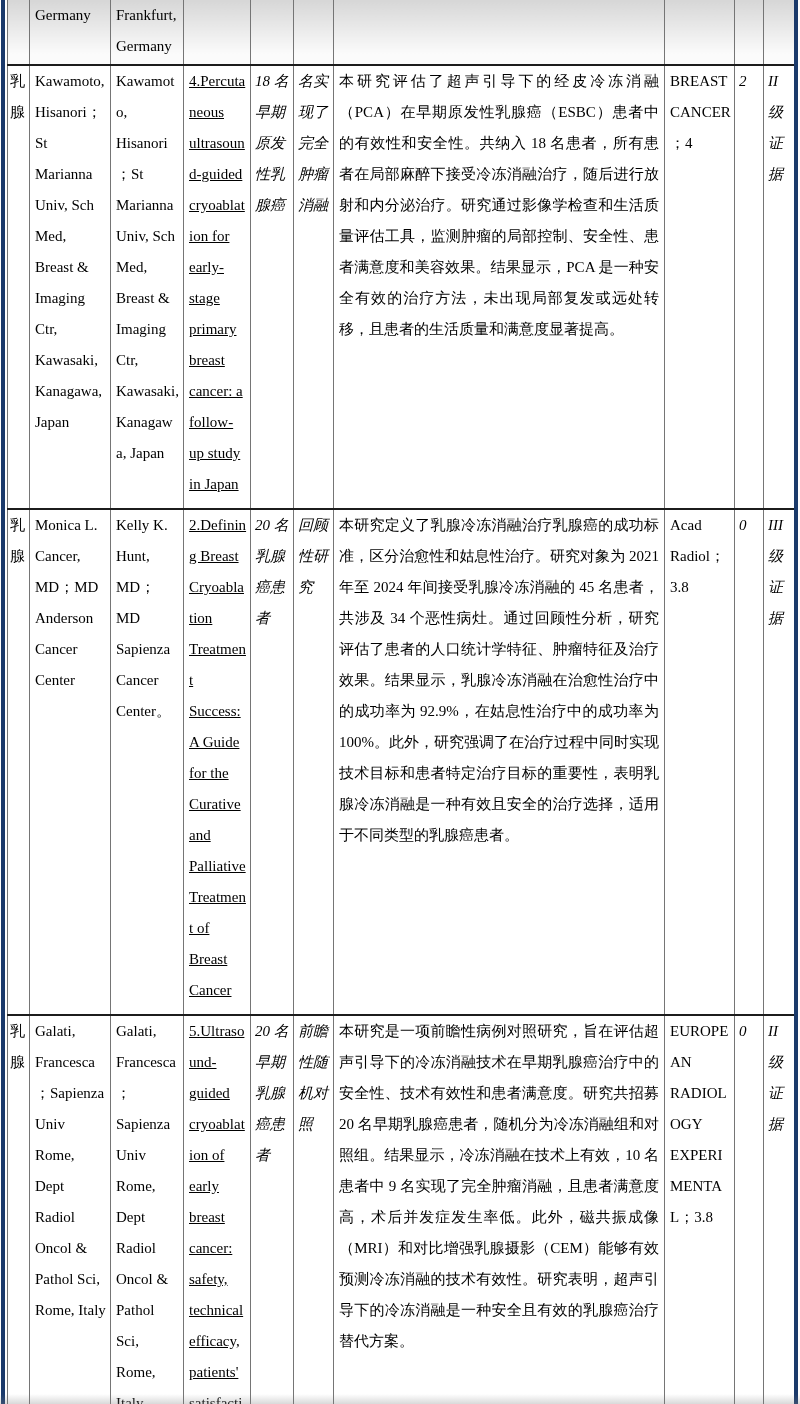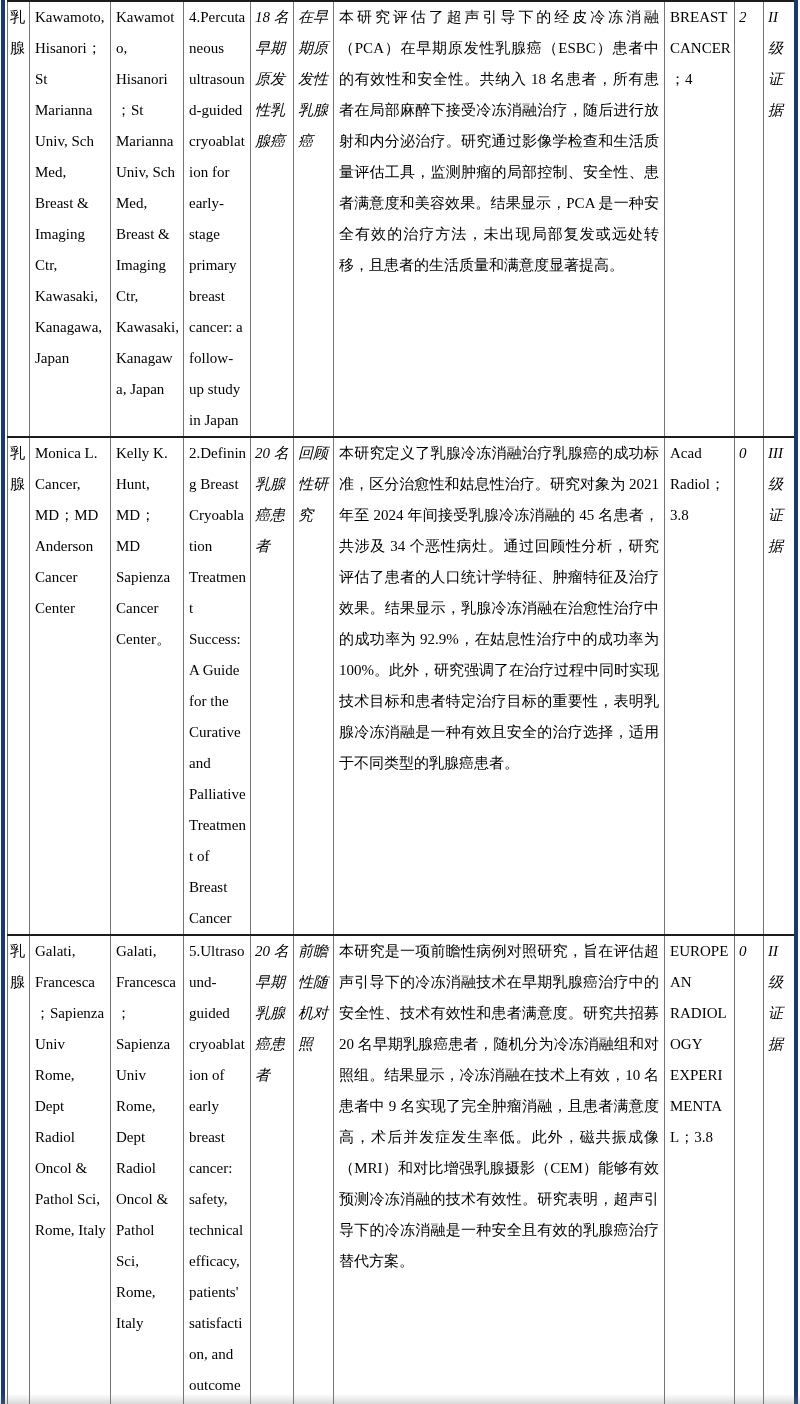--- a/index.html
+++ b/index.html
@@ -43,21 +43,21 @@
     overflow-wrap: break-word;
     word-wrap: break-word;
   }
   tr.partial    { height: 65px; }
   tr.row-1      { height: 402px; }
   tr.row-2      { height: 435px; }
   tr.row-3      { height: 502px; }
   tr.partial td { border-top: none; background: linear-gradient(#d6d6d6, #fbfbfb 85%); }
 
   td.c-cat   { padding: 0 1px 11px 2px; }
-  td.c-title { padding: 0 3px 0 5px; }
+  td.c-title { padding: 0 3px 8px 5px; text-decoration: underline; }
   td.c-n, td.c-type, td.c-cnt, td.c-ev { padding: 0 2px 0 4px; font-style: italic; }
   td.c-sum   { padding: 0 5px 0 5px; text-align: justify; }
   td.c-j     { padding: 0 3px 0 5px; }
 
   .shade-bottom {
     position: absolute;
     left: 0; right: 0; bottom: 0;
     height: 10px;
     background: linear-gradient(to top, rgba(130,130,130,0.30), rgba(130,130,130,0));
     pointer-events: none;
@@ -75,28 +75,40 @@
         <col style="width:73px">
       <col style="width:67px">
         <col style="width:43px">
         <col style="width:40px">
       <col style="width:331px">
         <col style="width:70px">
         <col style="width:29px">
       <col style="width:32px">
     </colgroup>
     <tbody>
+      <tr class="partial">
+        <td class="c-cat"></td>
+        <td class="c-a1">Germany</td>
+        <td class="c-a2">Frankfurt, Germany</td>
+        <td class="c-title"></td>
+        <td class="c-n"></td>
+        <td class="c-type"></td>
+        <td class="c-sum"></td>
+        <td class="c-j"></td>
+        <td class="c-cnt"></td>
+        <td class="c-ev"></td>
+      </tr>
 
       <tr class="row-1">
         <td class="c-cat">乳腺</td>
         <td class="c-a1">Kawamoto, Hisanori；St Marianna Univ, Sch Med, Breast &amp; Imaging Ctr, Kawasaki, Kanagawa, Japan</td>
         <td class="c-a2">Kawamoto, Hisanori；St Marianna Univ, Sch Med, Breast &amp; Imaging Ctr, Kawasaki, Kanagawa, Japan</td>
         <td class="c-title">4.Percutaneous ultrasound-guided cryoablation for early-stage primary breast cancer: a follow-up study in Japan</td>
         <td class="c-n">18 名早期原发性乳腺癌</td>
-        <td class="c-type">在早期原发性乳腺癌</td>
+        <td class="c-type">名实现了完全肿瘤消融</td>
         <td class="c-sum">本研究评估了超声引导下的经皮冷冻消融（PCA）在早期原发性乳腺癌（ESBC）患者中的有效性和安全性。共纳入 18 名患者，所有患者在局部麻醉下接受冷冻消融治疗，随后进行放射和内分泌治疗。研究通过影像学检查和生活质量评估工具，监测肿瘤的局部控制、安全性、患者满意度和美容效果。结果显示，PCA 是一种安全有效的治疗方法，未出现局部复发或远处转移，且患者的生活质量和满意度显著提高。</td>
         <td class="c-j">BREAST CANCER；4</td>
         <td class="c-cnt">2</td>
         <td class="c-ev">II 级证据</td>
       </tr>
 
       <tr class="row-2">
         <td class="c-cat">乳腺</td>
         <td class="c-a1">Monica L. Cancer, MD；MD Anderson Cancer Center</td>
         <td class="c-a2">Kelly K. Hunt, MD；MD Sapienza Cancer Center。</td>

